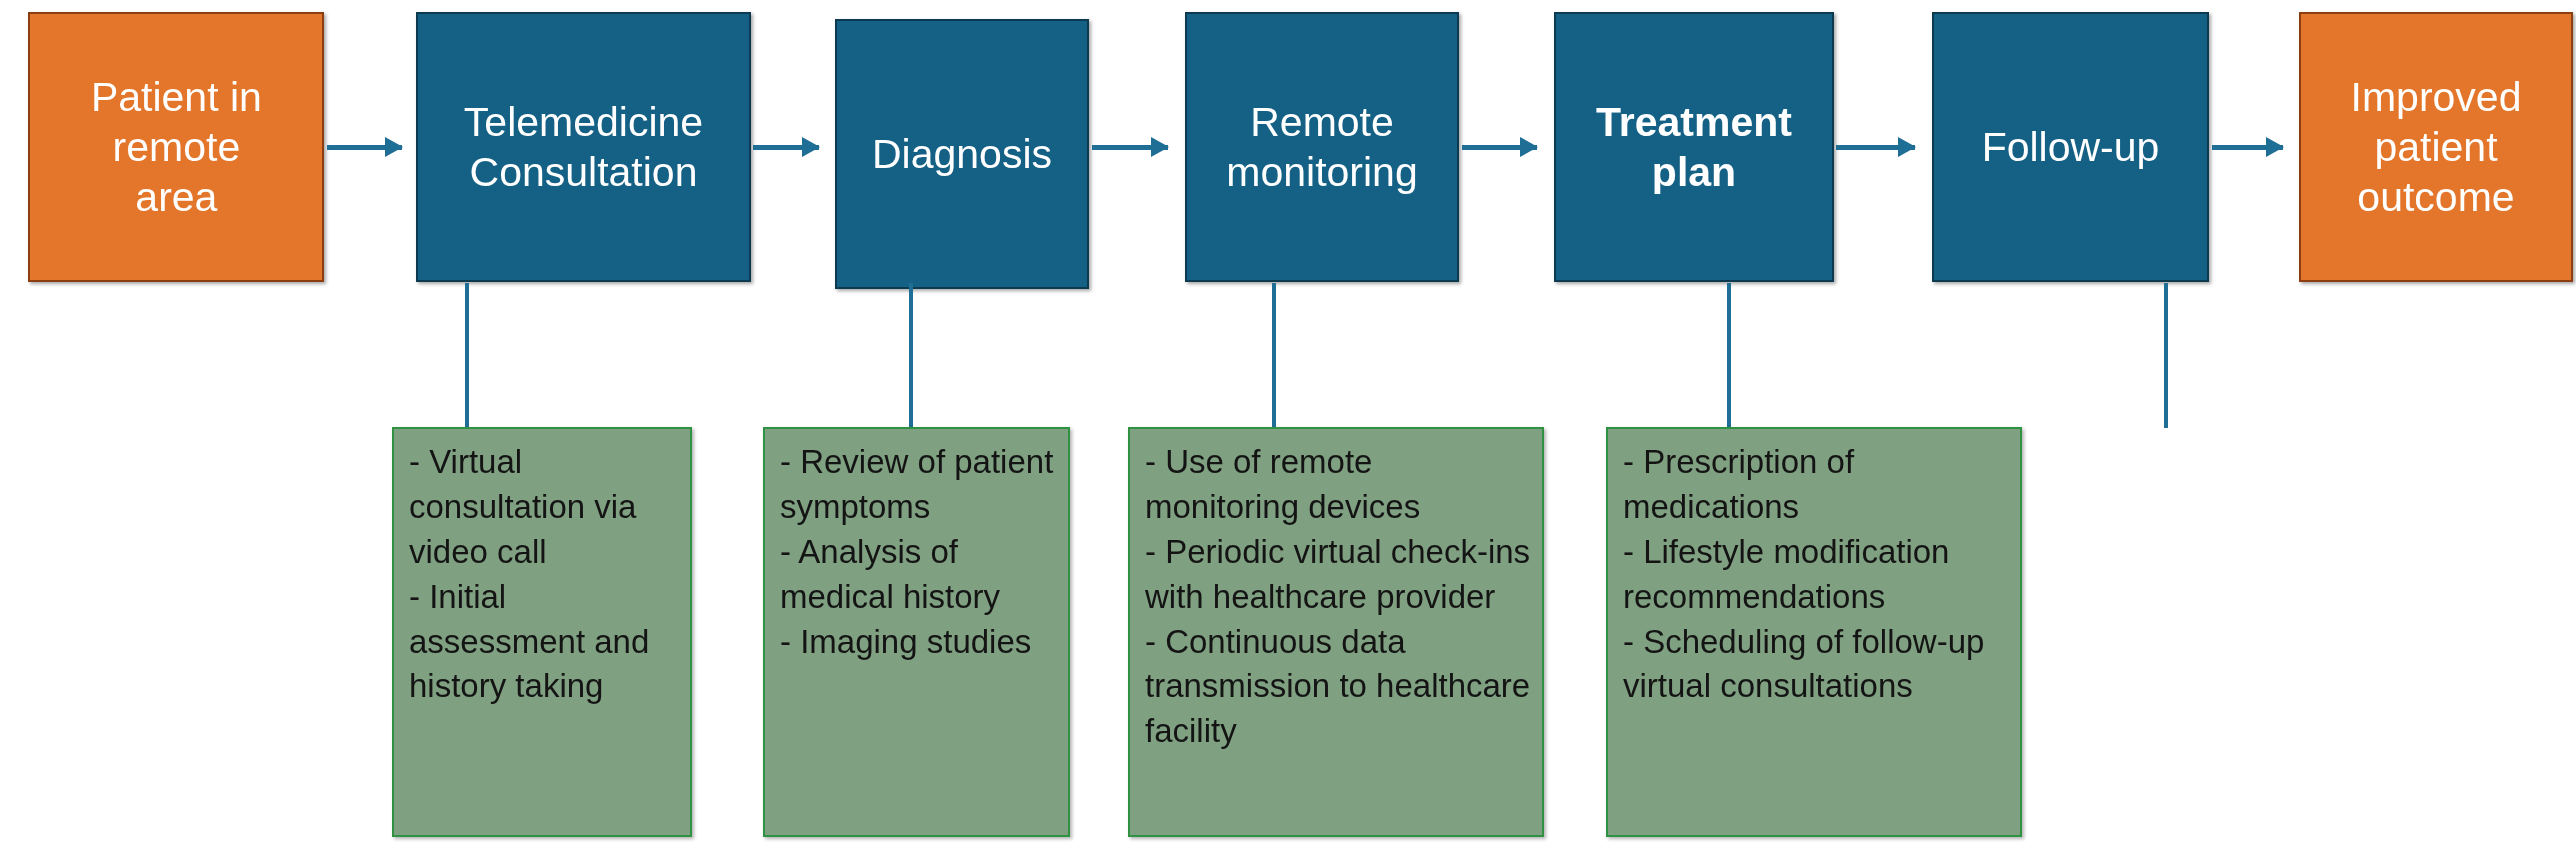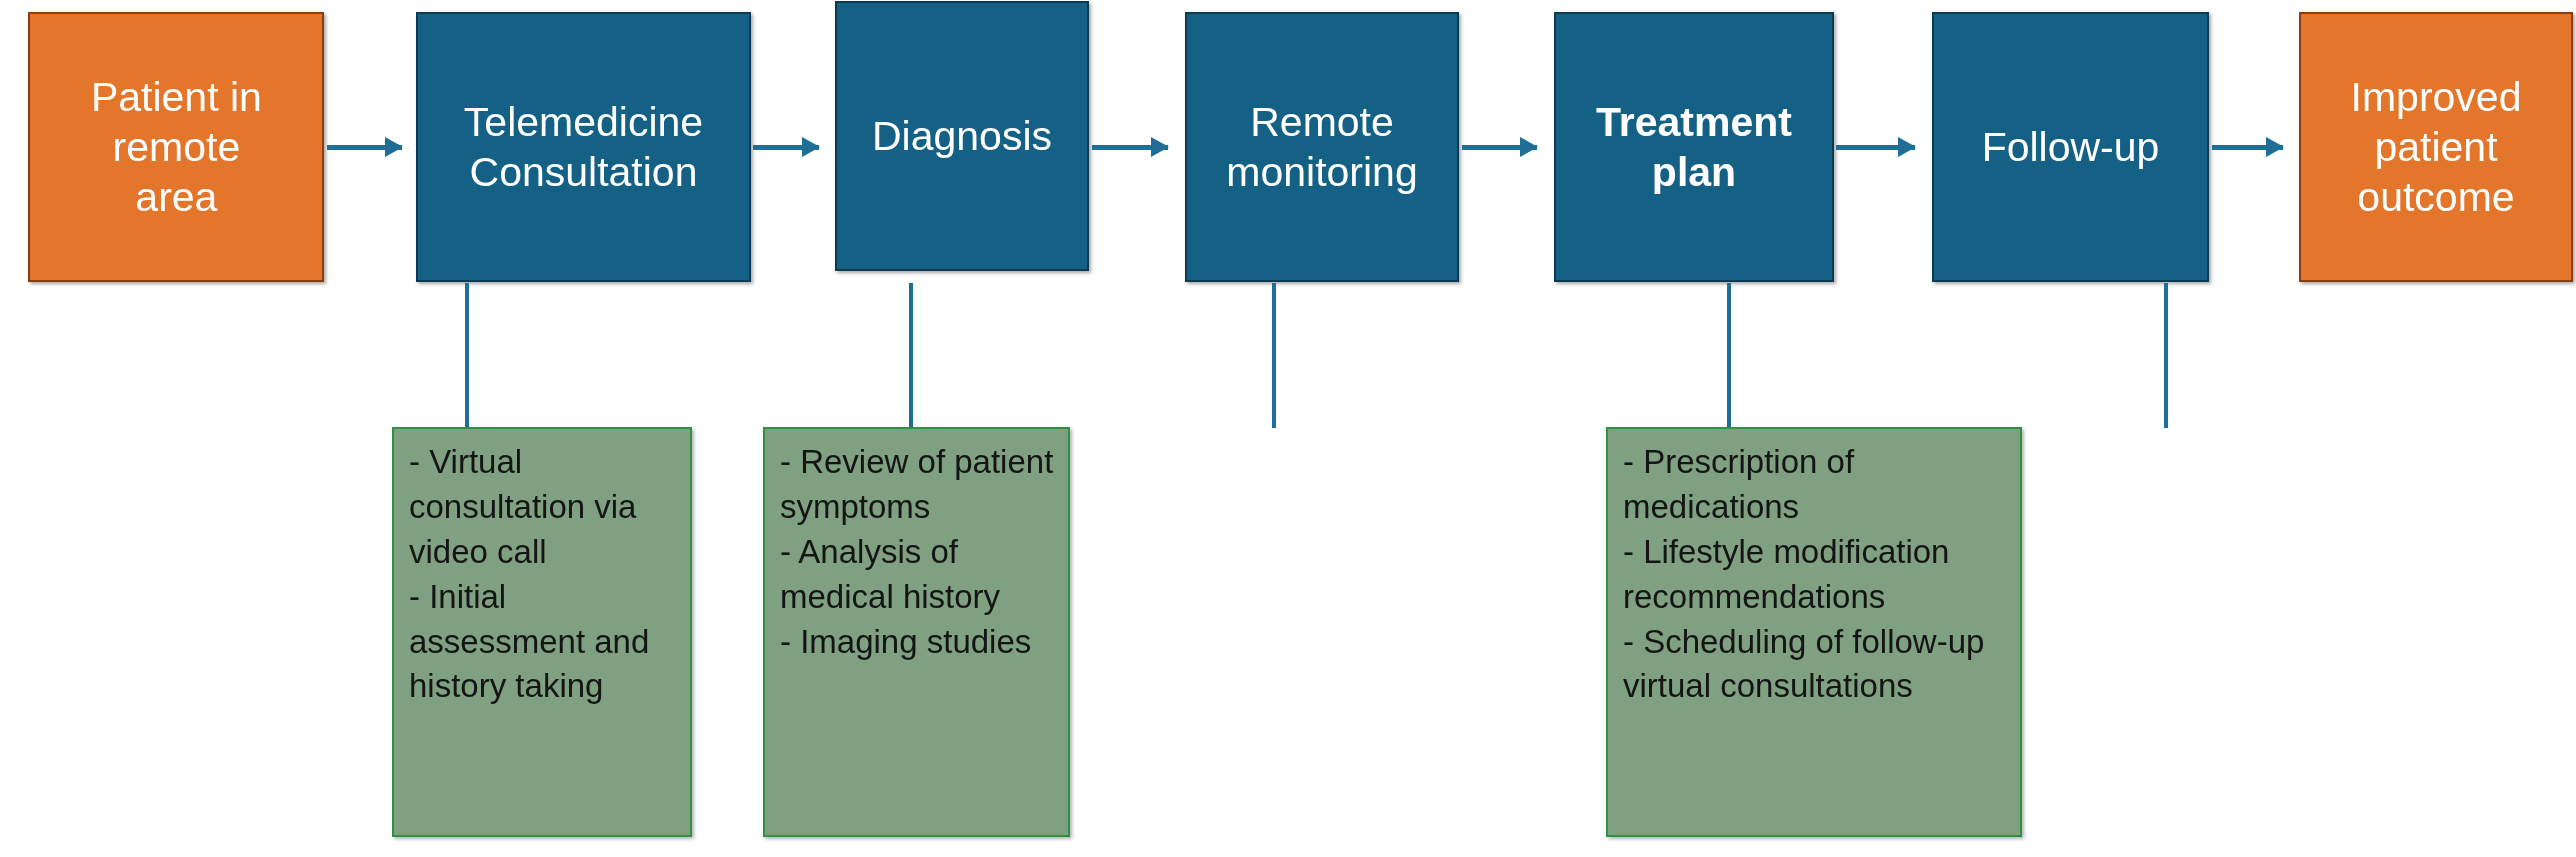--- a/index.html
+++ b/index.html
@@ -100,21 +100,21 @@
     <span class="node-label">Patient in
 remote
 area</span>
   </div>
 
   <div class="node node-step" style="left:404px; top:12.3px;  width:335px; height:270px;">
     <span class="node-label">Telemedicine
 Consultation</span>
   </div>
 
-  <div class="node node-step" style="left:823px; top:1px; width:254px; height:270px;align-items:center;">
+  <div class="node node-step" style="left:823px; top:19px; width:254px; height:270px;align-items:center;">
     <span class="node-label">Diagnosis</span>
   </div>
 
   <div class="node node-step" style="left:1173px; top:12.3px; width:274px; height:270px;">
     <span class="node-label">Remote
 monitoring</span>
   </div>
 
   <div class="node node-step" style="left:1542px; top:12.3px; width:280px; height:270px;font-weight:bold;">
     <span class="node-label">Treatment
@@ -148,20 +148,25 @@
     <span class="detail-text">- Virtual consultation via video call
 - Initial assessment and history taking</span>
   </div>
 
   <div class="detail" style="left:751px; top:427px; width:307px; height:410px;">
     <span class="detail-text">- Review of patient symptoms
 - Analysis of medical history
 - Imaging studies</span>
   </div>
 
+  <div class="detail" style="left:1116px; top:427px; width:416px; height:410px;">
+    <span class="detail-text">- Use of remote monitoring devices
+- Periodic virtual check-ins with healthcare provider
+- Continuous data transmission to healthcare facility</span>
+  </div>
 
   <div class="detail" style="left:1594px; top:427px; width:416px; height:410px;">
     <span class="detail-text">- Prescription of medications
 - Lifestyle modification recommendations
 - Scheduling of follow-up virtual consultations</span>
   </div>
 
 
 </div>
 

